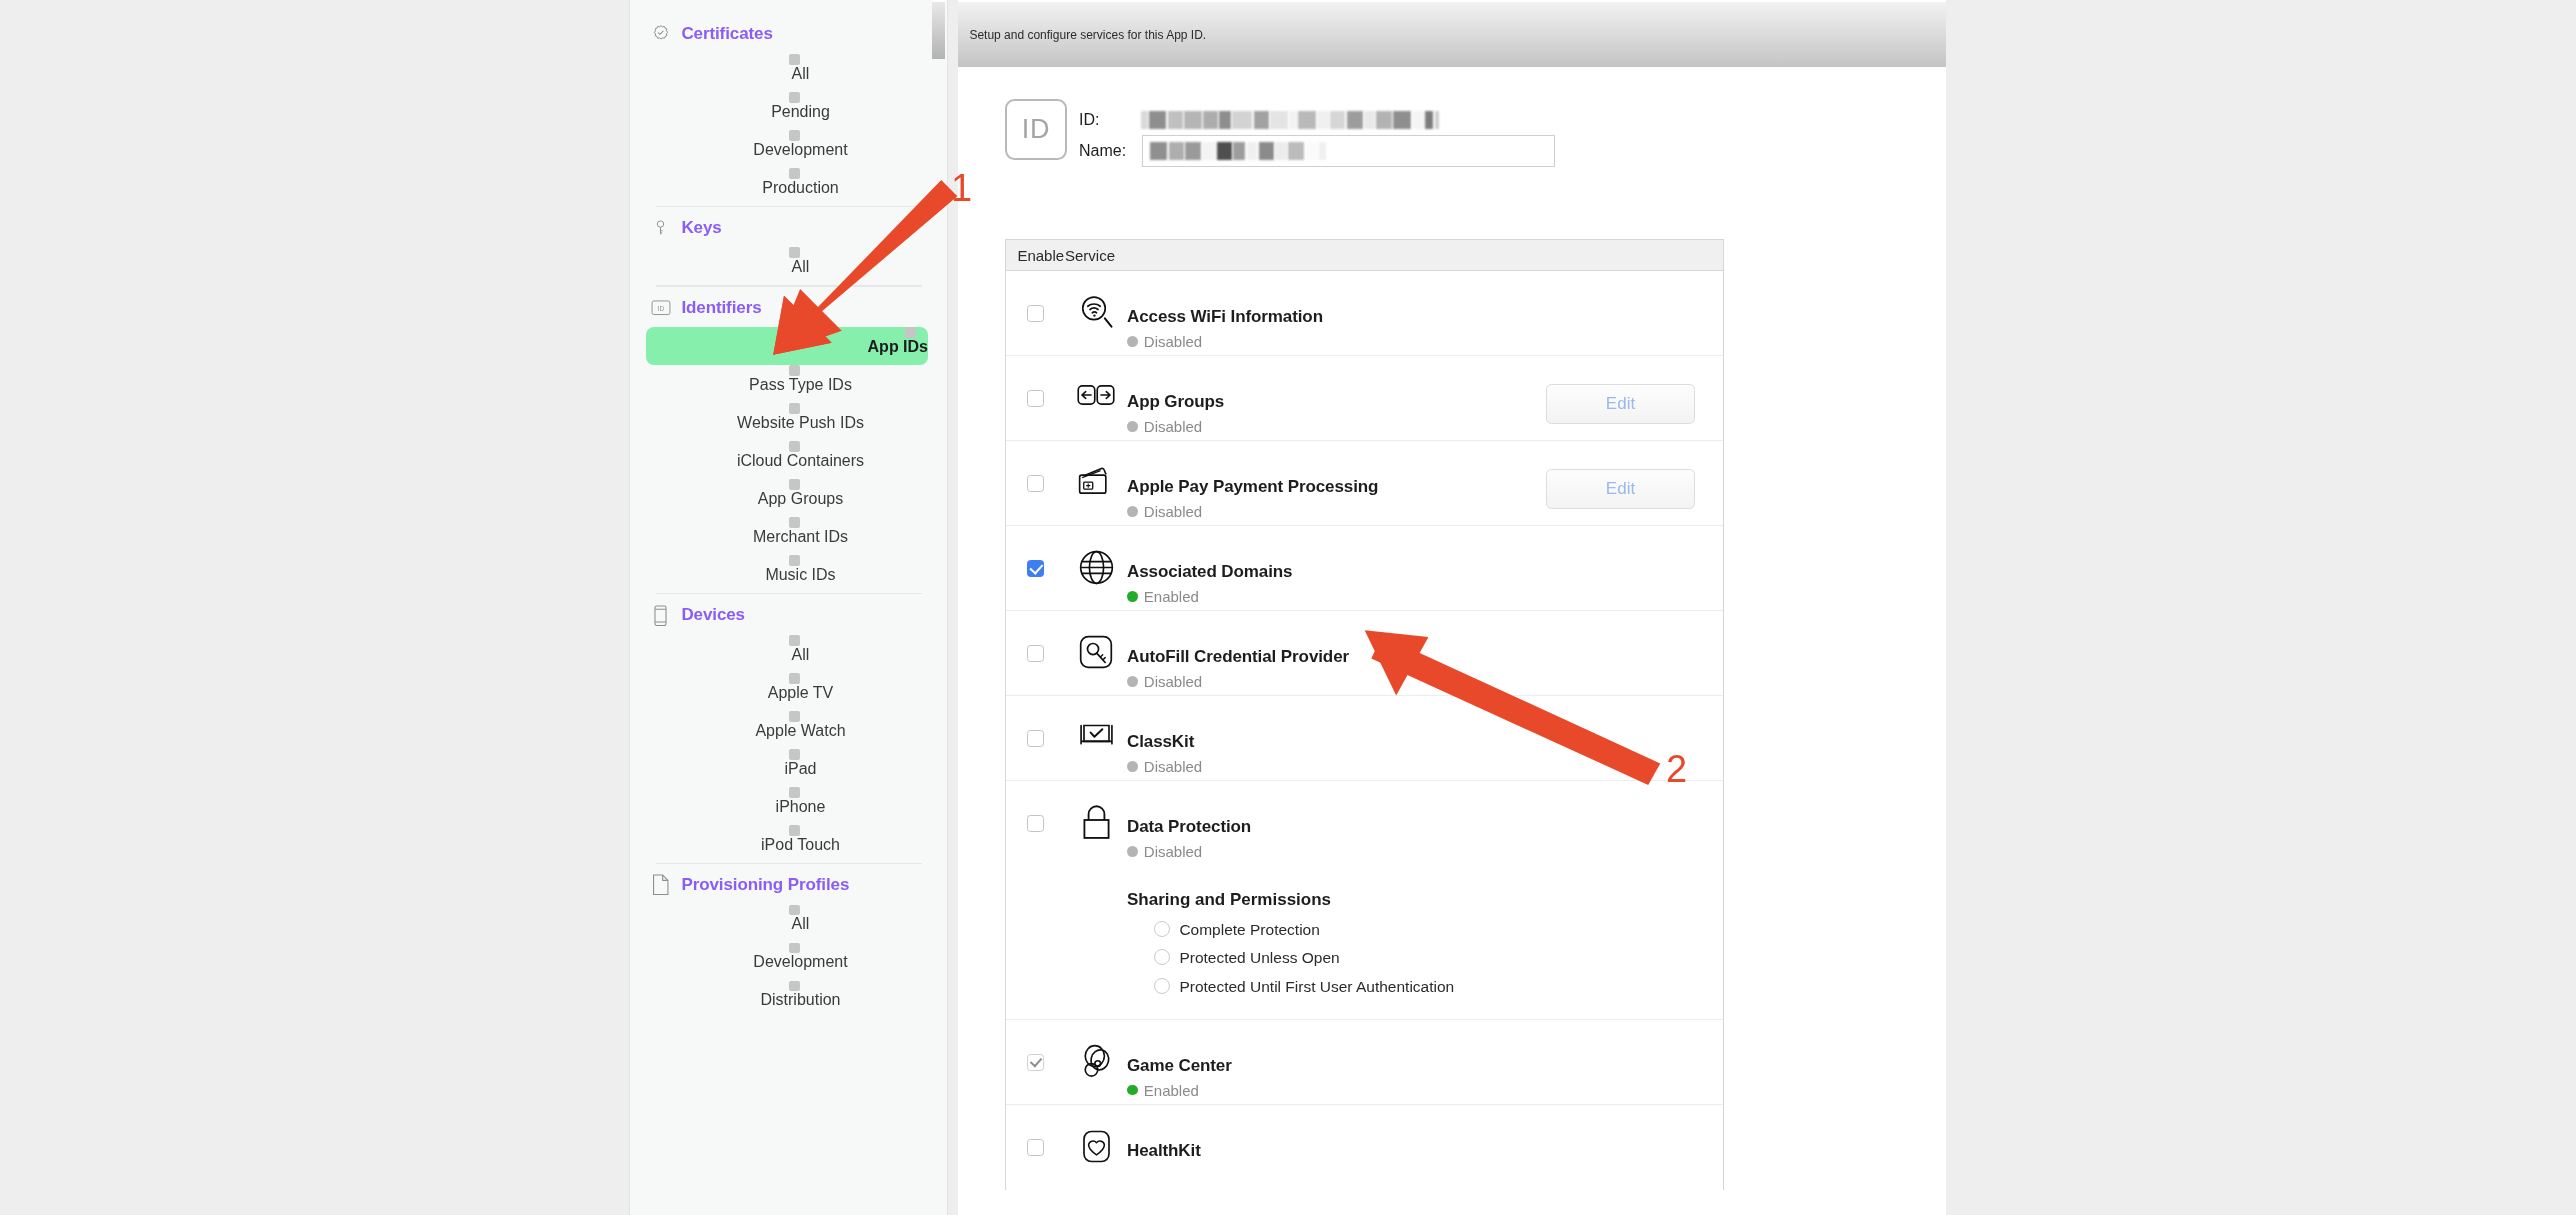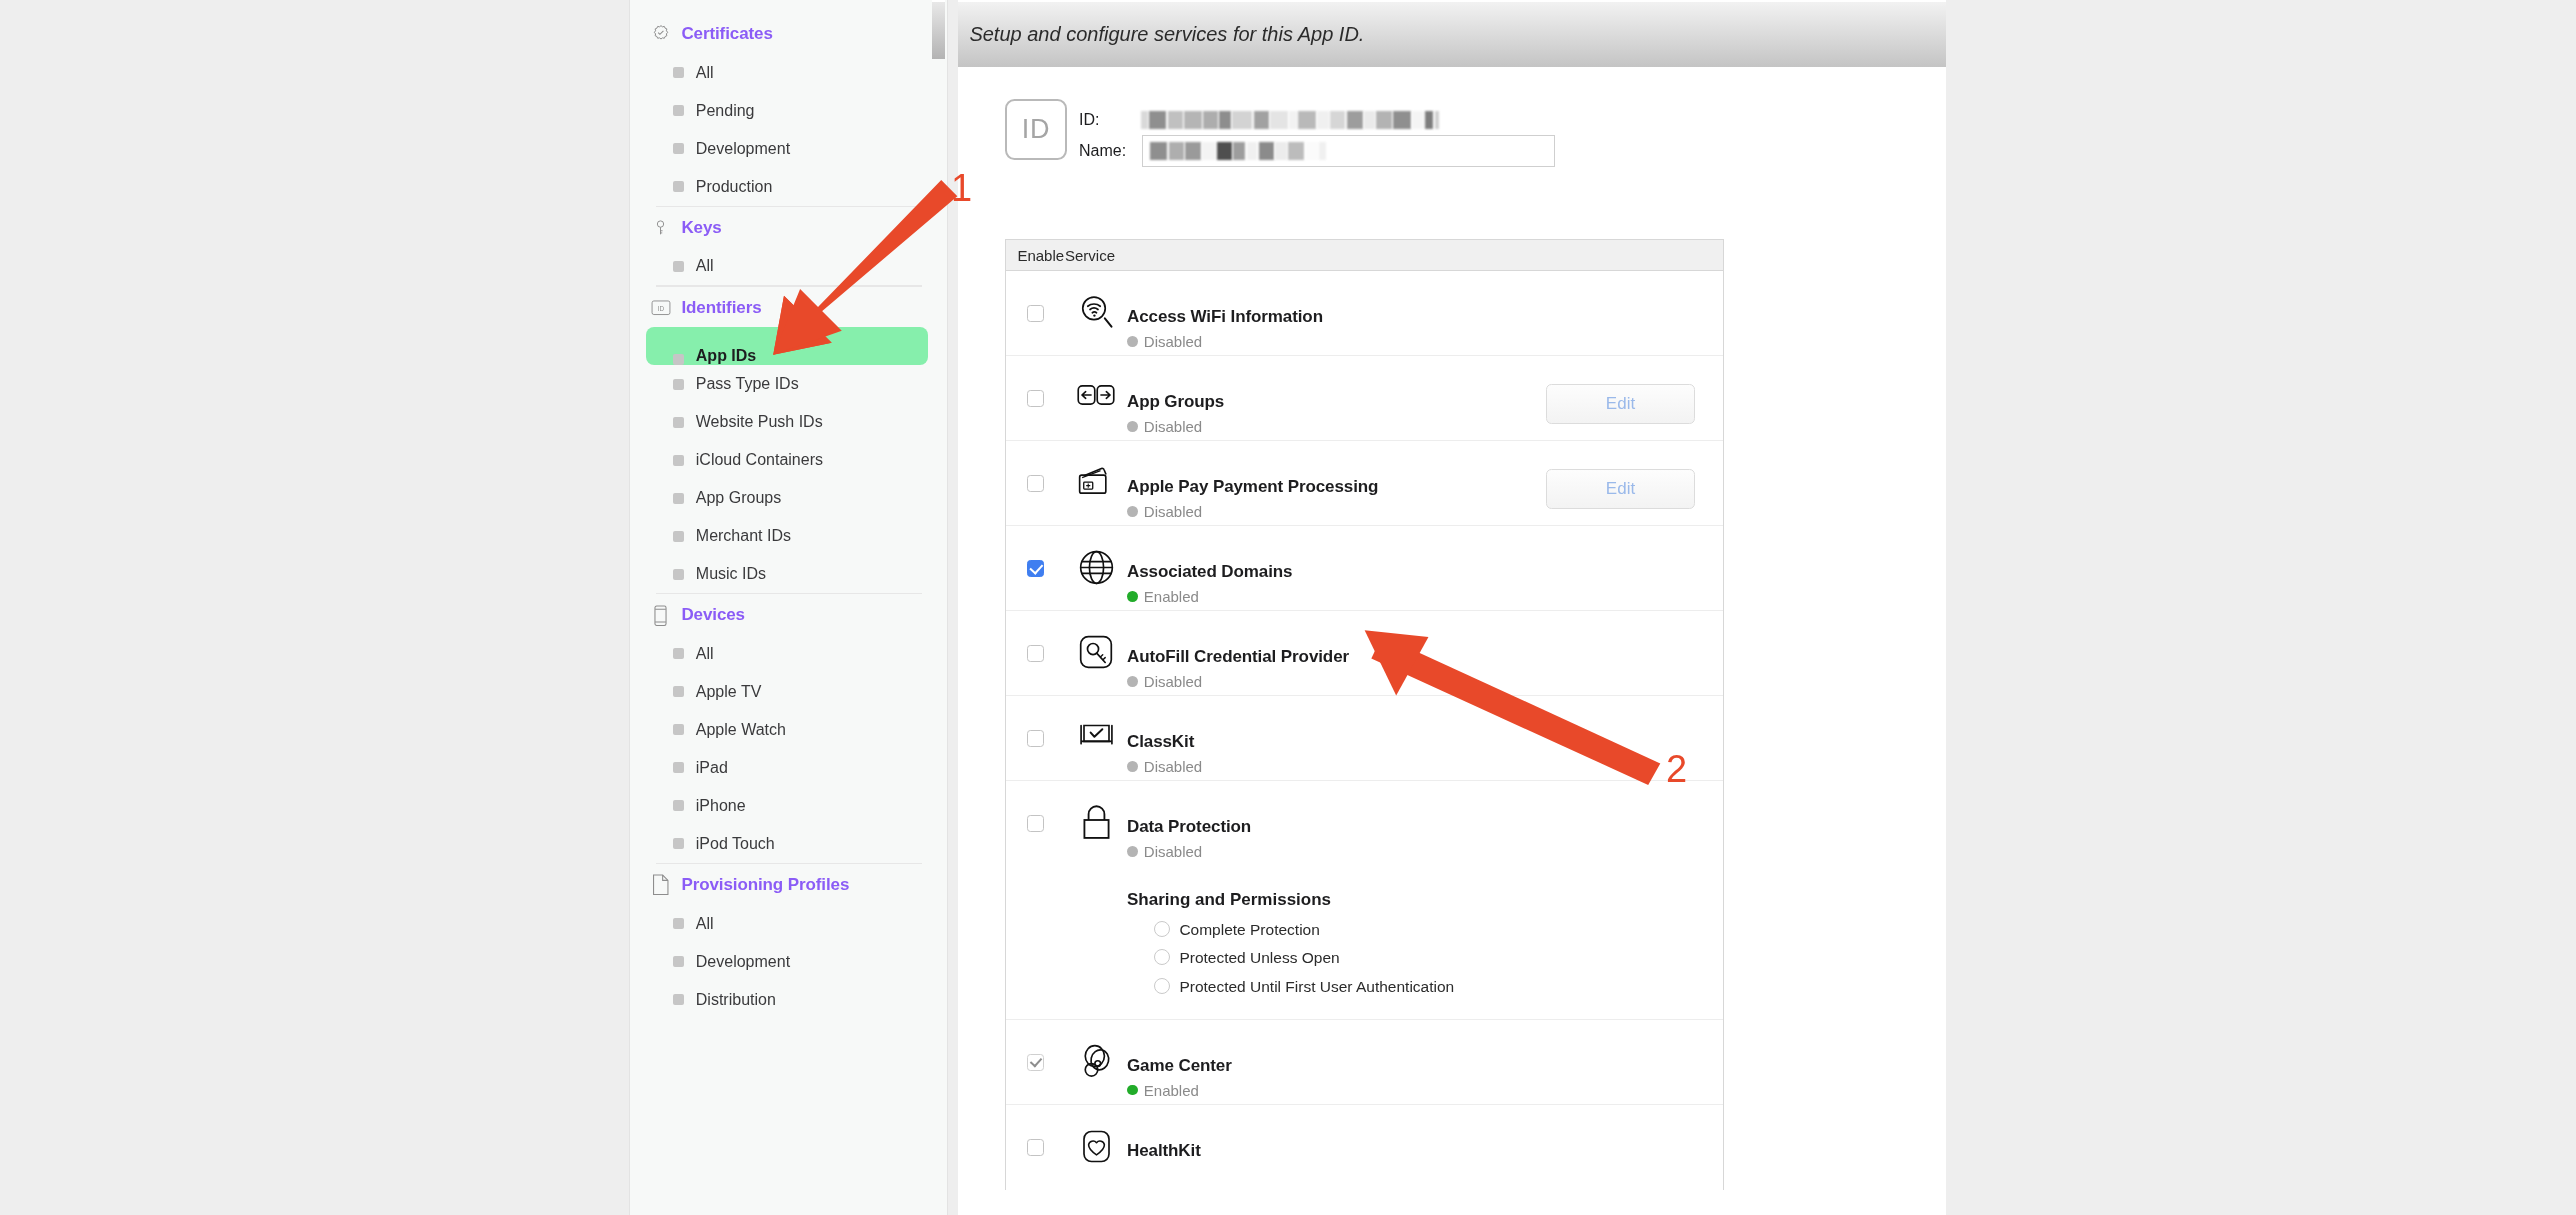--- a/index.html
+++ b/index.html
@@ -33,20 +33,21 @@
   .sb-group-icon svg { display: block; }
   .sb-group-label {
     font-size: 17px; font-weight: bold; color: #8b5cf6; letter-spacing: -0.1px;
   }
   .sb-item {
     display: flex; align-items: center;
     height: 38px;
     margin: 0 19px 0 16px;
     padding-left: 27px;
     border-radius: 8px;
+    flex-direction: column;
   }
   .sb-item.selected { background: #86efac; align-items: flex-end; }
   .sb-bullet {
     width: 10.8px; height: 10.8px; border-radius: 2px;
     background: #c6c6c6; margin-right: 12px; flex: none;
   }
   .sb-item-label { font-size: 16px; color: #3a3a3c; }
   .sb-item.selected .sb-item-label { font-weight: bold; color: #1d1d1f; }
 
   
@@ -66,21 +67,21 @@
     background: #ffffff;
     overflow: hidden;
   }
   #main-header {
     height: 67px; width: 100%;
     background: linear-gradient(180deg, #f2f2f2 0%, #d2d2d2 70%, #c4c4c4 100%);
     border-top: 2.7px solid #ffffff;
     display: flex; align-items: center;
     padding-left: 11.4px;
   }
-  #main-header .hdr-text { font-size: 20px; color: #2b2b2b; font-style: italic; }
+  #main-header .hdr-text { font-size: 12px; color: #2b2b2b; }
 
   
   #idblock { display: flex; padding: 32px 0 0 47px; }
   .id-badge {
     width: 62px; height: 61px; border: 2.7px solid #b9b9b9; border-radius: 9.4px;
     display: flex; align-items: center; justify-content: center;
     flex: none; margin-right: 12px;
   }
   .id-badge span {
     font-size: 27px; color: #a5a5a5; letter-spacing: 0.7px; font-weight: 300;

